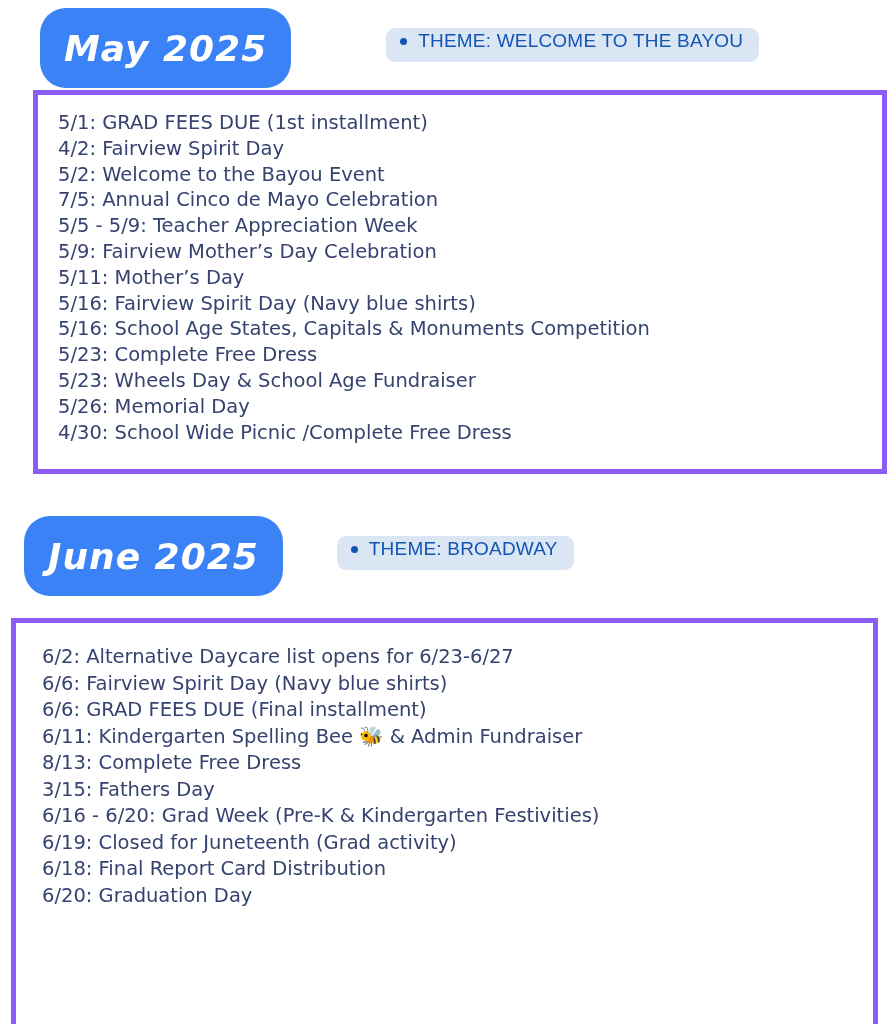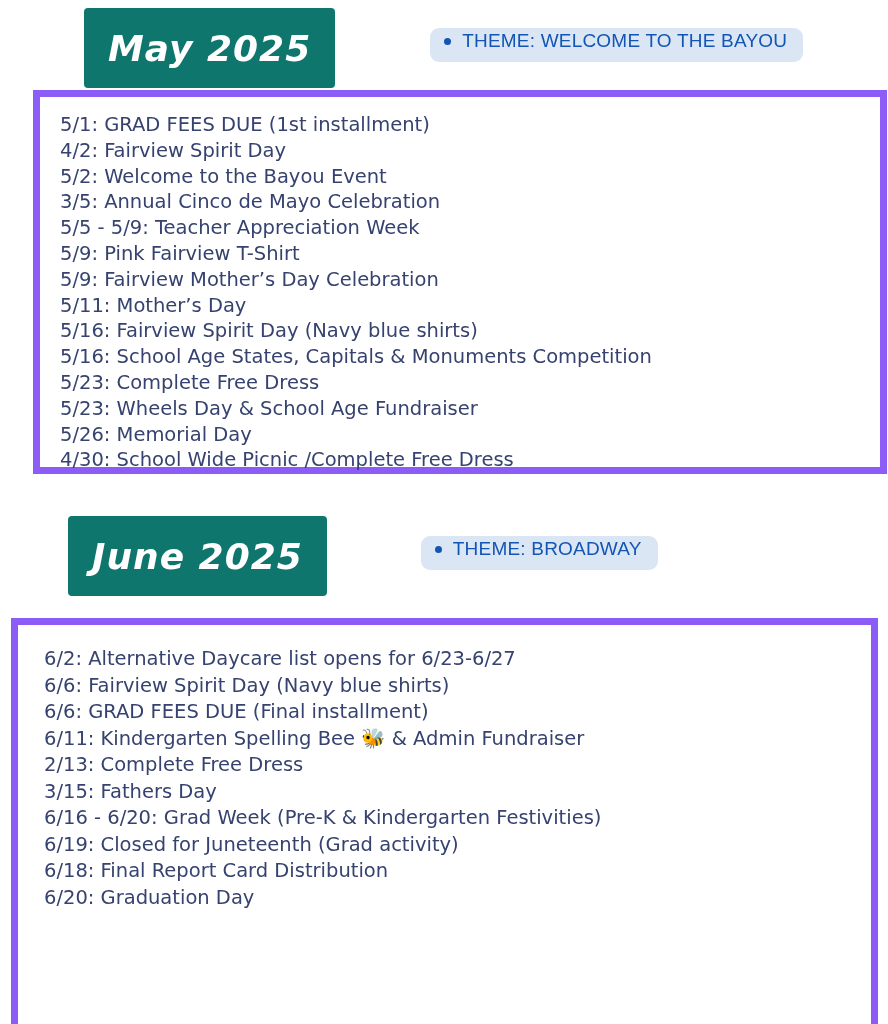--- a/index.html
+++ b/index.html
@@ -9,32 +9,31 @@
     position: relative;
     height: 1024px;
     overflow: hidden;
   }
 
   
   .badge {
     display: inline-flex;
     align-items: center;
     justify-content: center;
-    background: #0f766e;
+    background: #3b82f6;
     color: #ffffff;
-    border-radius: 4px;
+    border-radius: 26px;
     height: 80px;
     min-width: 186px;
     padding: 0 24px;
     font-size: 36px;
     font-style: italic;
     font-weight: 600;
     letter-spacing: 1px;
     white-space: nowrap;
-    margin-left: 44px;
   }
 
   
   .pill {
     display: inline-flex;
     align-items: center;
     background: #dbe6f5;
     border-radius: 9px;
     height: 34px;
     padding: 0 16px 8px 14px;
@@ -55,25 +54,25 @@
     letter-spacing: 0.2px;
   }
 
   .month-header {
     display: flex;
     align-items: center;
   }
   .may-header { margin: 8px 0 0 40px; }
   .june-header { margin: 42px 0 0 24px; }
   .may-header .pill { margin-left: 95px; margin-top: -6px; }
-  .june-header .pill { margin-left: 94px; margin-top: -6px; }
+  .june-header .pill { margin-left: 54px; margin-top: -6px; }
 
   
   .events-box {
-    border: 7px solid #8b5cf6;
+    border: 5px solid #8b5cf6;
     background: #ffffff;
     color: #36426f;
     font-size: 19.5px;
   }
   .may-box {
     margin: 2px 0 0 33px;
     width: 854px;
     height: 384px;
     padding: 15px 8px 6px 20px;
   }
@@ -94,23 +93,22 @@
     <div class="badge">May 2025</div>
     <div class="pill">
       <span class="dot"></span>
       <span class="pill-text">THEME: WELCOME TO THE BAYOU</span>
     </div>
   </div>
   <div class="events-box may-box">
       <div class="event-line">5/1: GRAD FEES DUE (1st installment)</div>
       <div class="event-line">4/2: Fairview Spirit Day</div>
       <div class="event-line">5/2: Welcome to the Bayou Event</div>
-      <div class="event-line">3/5: Annual Cinco de Mayo Celebration</div>
+      <div class="event-line">7/5: Annual Cinco de Mayo Celebration</div>
       <div class="event-line">5/5 - 5/9: Teacher Appreciation Week</div>
-      <div class="event-line">5/9: Pink Fairview T-Shirt</div>
       <div class="event-line">5/9: Fairview Mother’s Day Celebration</div>
       <div class="event-line">5/11: Mother’s Day</div>
       <div class="event-line">5/16: Fairview Spirit Day (Navy blue shirts)</div>
       <div class="event-line">5/16: School Age States, Capitals &amp; Monuments Competition</div>
       <div class="event-line">5/23: Complete Free Dress</div>
       <div class="event-line">5/23: Wheels Day &amp; School Age Fundraiser</div>
       <div class="event-line">5/26: Memorial Day</div>
       <div class="event-line">4/30: School Wide Picnic /Complete Free Dress</div>
     </div>
 </section>
@@ -121,20 +119,20 @@
     <div class="pill">
       <span class="dot"></span>
       <span class="pill-text">THEME: BROADWAY</span>
     </div>
   </div>
   <div class="events-box june-box">
       <div class="event-line">6/2: Alternative Daycare list opens for 6/23-6/27</div>
       <div class="event-line">6/6: Fairview Spirit Day (Navy blue shirts)</div>
       <div class="event-line">6/6: GRAD FEES DUE (Final installment)</div>
       <div class="event-line">6/11: Kindergarten Spelling Bee 🐝 &amp; Admin Fundraiser</div>
-      <div class="event-line">2/13: Complete Free Dress</div>
+      <div class="event-line">8/13: Complete Free Dress</div>
       <div class="event-line">3/15: Fathers Day</div>
       <div class="event-line">6/16 - 6/20: Grad Week (Pre-K &amp; Kindergarten Festivities)</div>
       <div class="event-line">6/19: Closed for Juneteenth (Grad activity)</div>
       <div class="event-line">6/18: Final Report Card Distribution</div>
       <div class="event-line">6/20: Graduation Day</div>
     </div>
 </section>
 
 </body></html>

